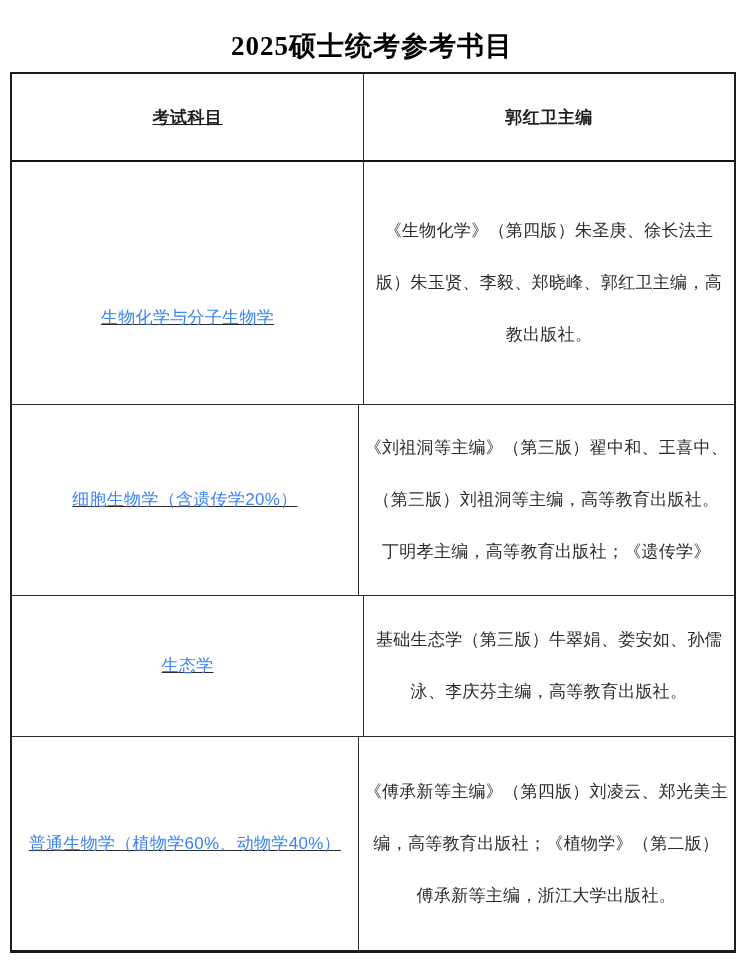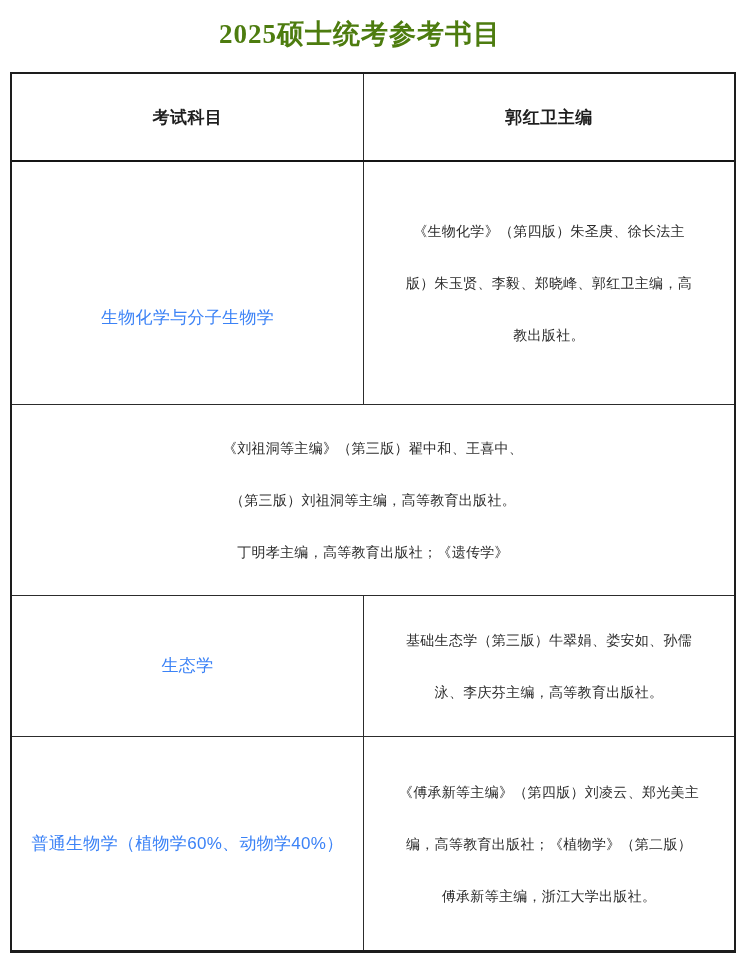--- a/index.html
+++ b/index.html
@@ -19,22 +19,22 @@
   .doc-title {
     position: absolute;
     top: 12px;
     left: 0;
     width: 712px;
     text-align: center;
     font-family: "Liberation Serif", "DejaVu Serif", serif;
     font-weight: bold;
     font-size: 27px;
     letter-spacing: 1px;
-    color: #4d7c0f;
-    margin: 4px;
+    color: #000000;
+    margin: 16px;
   }
   .ref-table {
     position: absolute;
     left: 10px;
     top: 72px;
     width: 726px;
     box-sizing: border-box;
     border: 2px solid #1d1d1d;
     border-bottom-width: 3.5px;
     background: #ffffff;
@@ -53,20 +53,21 @@
   .t-row.row-4 { height: 213px; border-bottom: none; }
   .cell-left {
     width: 352px;
     box-sizing: border-box;
     border-right: 1.5px solid #2c2c2c;
     display: flex;
     align-items: center;
     justify-content: center;
     text-align: center;
     padding: 0 12px;
+    text-decoration: underline;
   }
   .cell-right {
     flex: 1;
     display: flex;
     flex-direction: column;
     align-items: center;
     justify-content: center;
     padding: 0 6px;
   }
   .header-cell {
@@ -79,21 +80,21 @@
     font-size: 17px;
     line-height: 26px;
     color: #3b82f6;
     letter-spacing: 0.3px;
     white-space: nowrap;
   }
   
   .row-1 .subject-text { margin-top: 70px; }
   .ref-line {
     display: block;
-    font-size: 14px;
+    font-size: 17px;
     line-height: 52px;
     text-align: center;
     color: #2b2b2b;
     letter-spacing: 0.3px;
     white-space: nowrap;
   }
 </style>
 </head>
 <body>
 
@@ -113,20 +114,23 @@
         <span class="subject-text">生物化学与分子生物学</span>
       </div>
       <div class="cell-right">
         <span class="ref-line">《生物化学》（第四版）朱圣庚、徐长法主</span>
         <span class="ref-line">版）朱玉贤、李毅、郑晓峰、郭红卫主编，高</span>
         <span class="ref-line">教出版社。</span>
       </div>
     </div>
 
     <div class="t-row row-2">
+      <div class="cell-left">
+        <span class="subject-text">细胞生物学（含遗传学20%）</span>
+      </div>
       <div class="cell-right">
         <span class="ref-line">《刘祖洞等主编》（第三版）翟中和、王喜中、</span>
         <span class="ref-line">（第三版）刘祖洞等主编，高等教育出版社。</span>
         <span class="ref-line">丁明孝主编，高等教育出版社；《遗传学》</span>
       </div>
     </div>
 
     <div class="t-row row-3">
       <div class="cell-left">
         <span class="subject-text">生态学</span>

